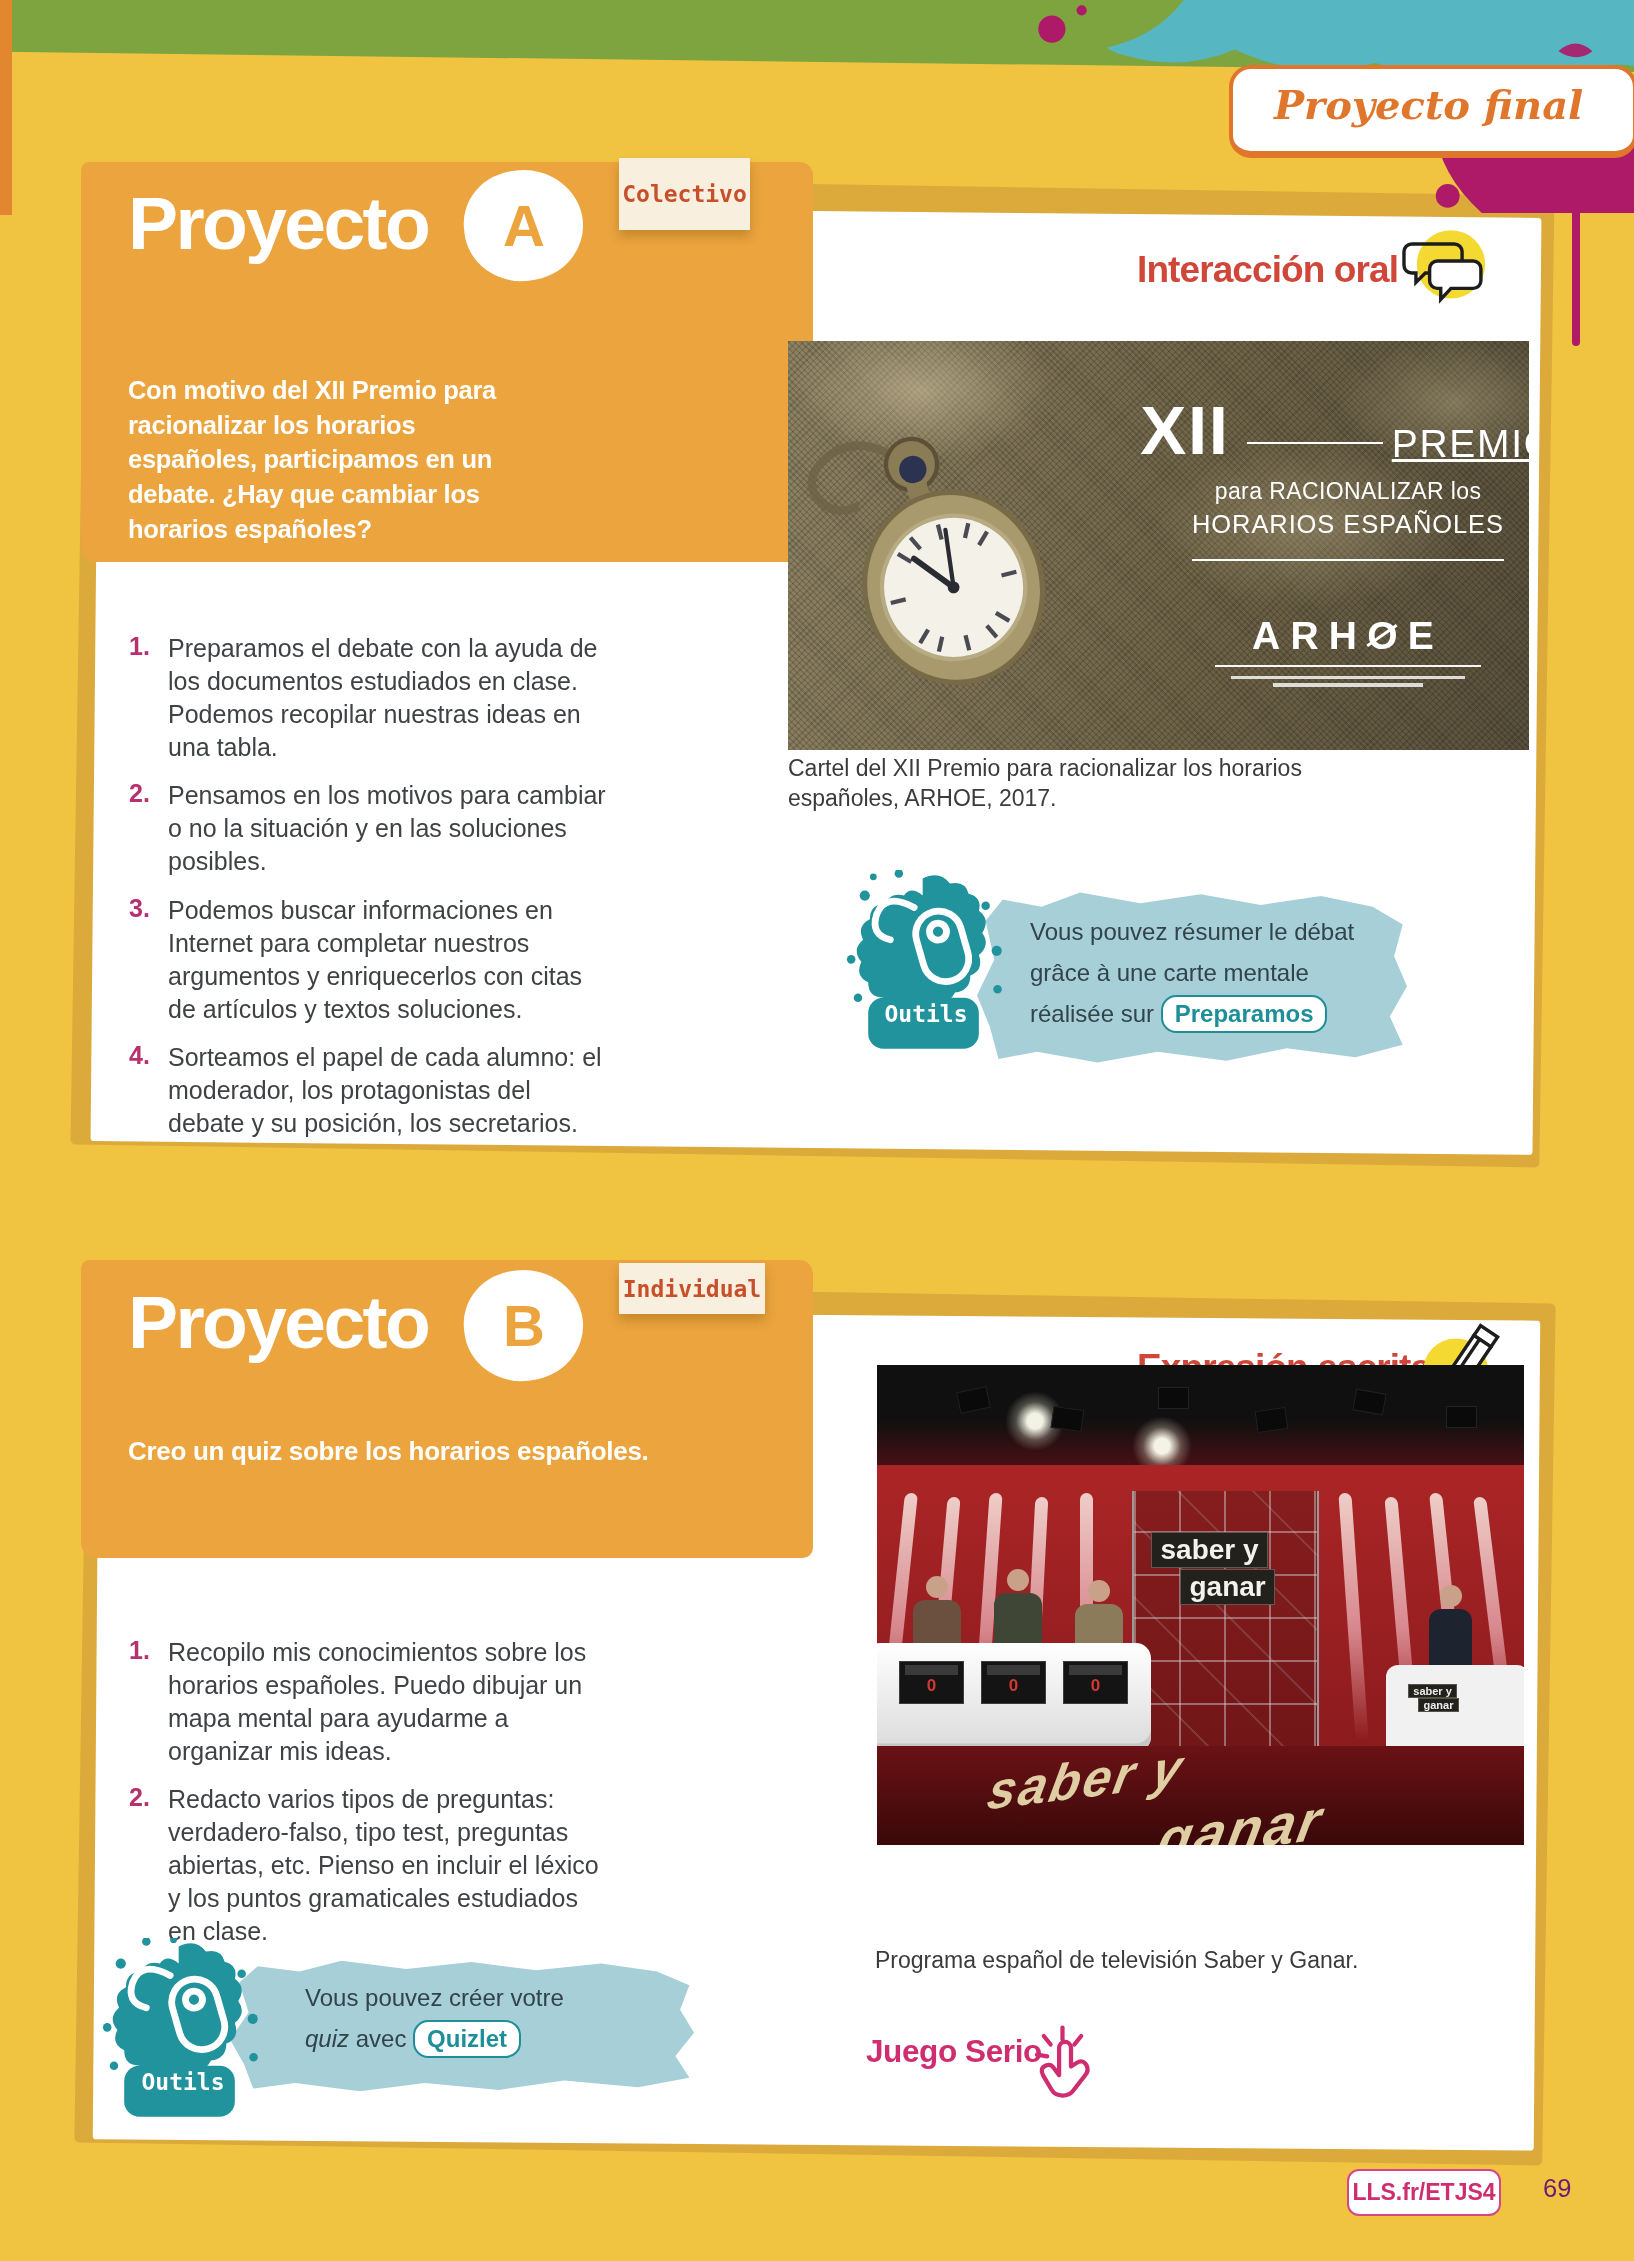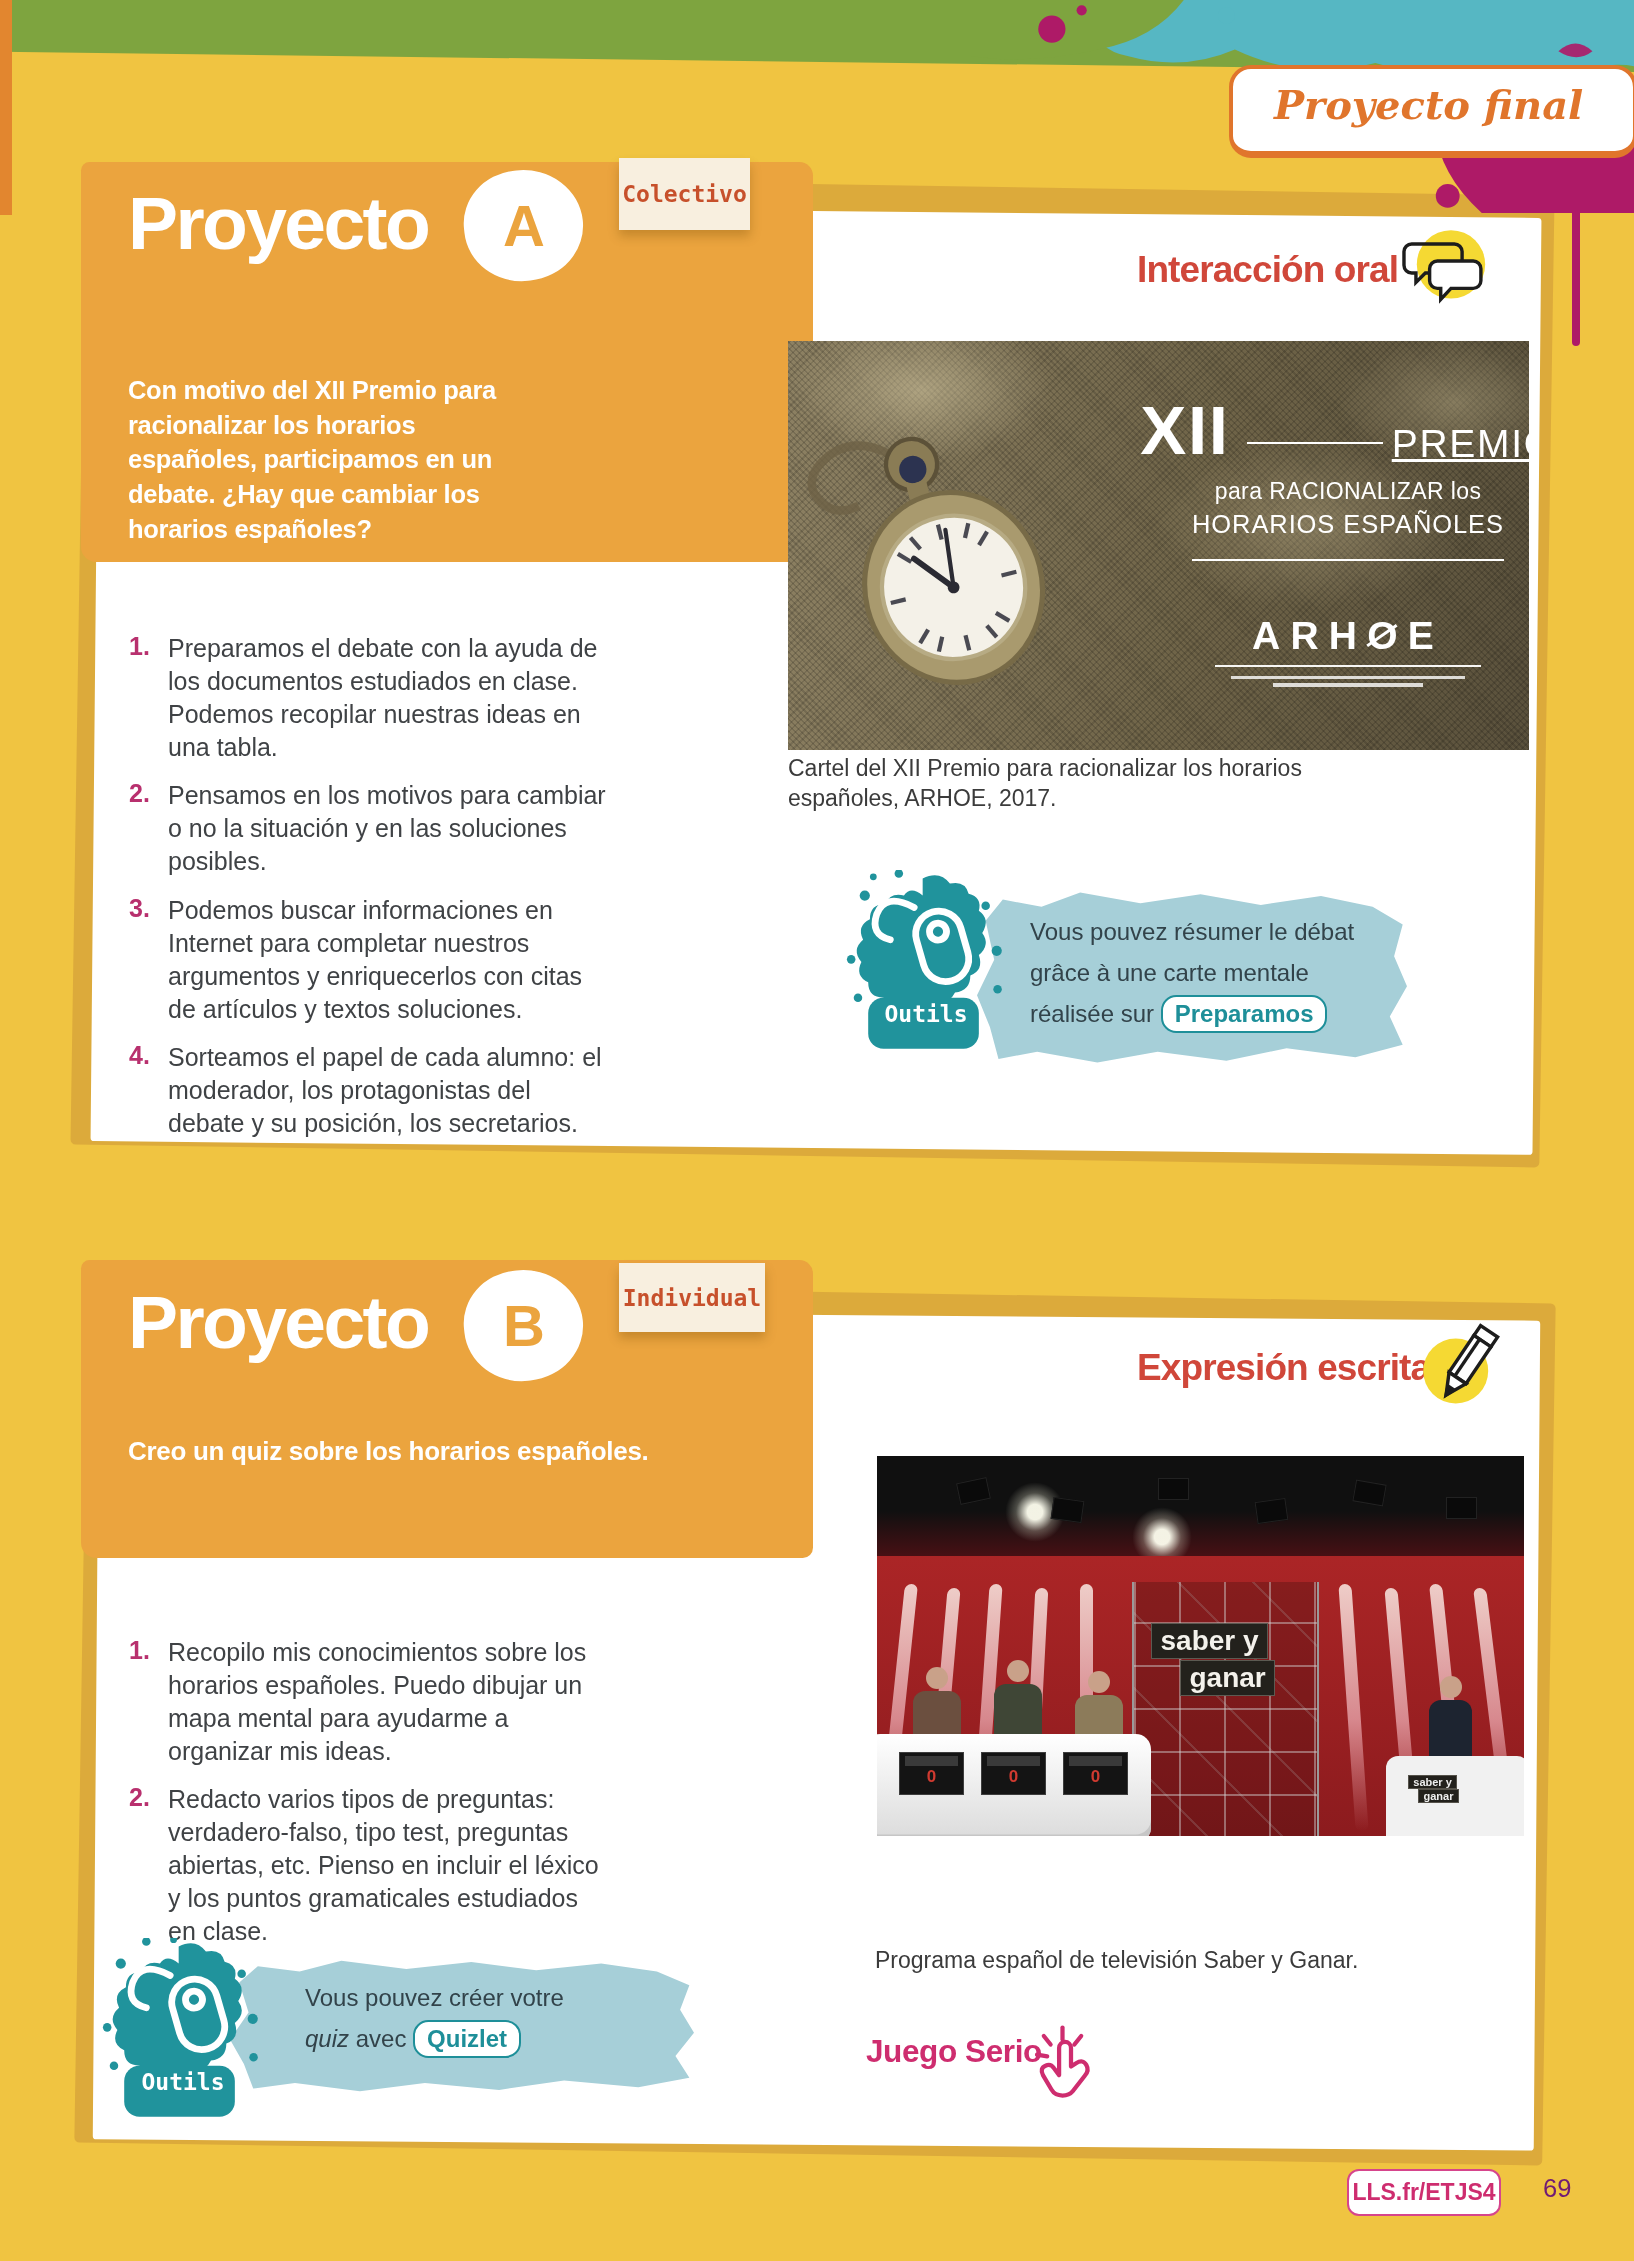--- a/index.html
+++ b/index.html
@@ -84,21 +84,21 @@
                        97% 38%,100% 55%,96% 72%,99% 88%,88% 95%,72% 90%,58% 97%,42% 92%,28% 98%,
                        14% 92%,5% 96%,3% 78%,0% 60%,4% 40%);}
   .stroke .txt{color:#32434a;font-size:24px;line-height:41px;}
   .pill{display:inline-block;border:2.6px solid #1e8f99;border-radius:15.3px;background:#fff;color:#1e8f99;
         font-weight:bold;padding:0 12px;line-height:34px;}
   .outils-label{position:absolute;z-index:6;color:#fff;font-family:"DejaVu Sans Mono",monospace;
         font-weight:bold;font-size:23px;text-align:center;}
   .splash-tool{position:absolute;z-index:5;}
 
   
-  .tv{position:absolute;left:877px;top:1456px;width:647px;height:380px;overflow:hidden;z-index:4;background:#8c1b1e;}
+  .tv{position:absolute;left:877px;top:1365px;width:647px;height:480px;overflow:hidden;z-index:4;background:#8c1b1e;}
   .tv-ceiling{position:absolute;left:0;top:0;width:100%;height:100px;
       background:linear-gradient(180deg,#101010 55%,#471014);}
   .fixture{position:absolute;width:29px;height:20.4px;background:#0a0a0a;border:1.7px solid #222;}
   .glow{position:absolute;width:60px;height:60px;border-radius:50%;
       background:radial-gradient(circle,rgba(255,255,240,.95) 0 18%,rgba(255,255,230,.25) 45%,transparent 70%);}
   .tv-wall{position:absolute;left:0;top:100px;width:100%;height:281px;
       background:linear-gradient(180deg,#ab2526,#8c1b1e);}
   .lstrip{position:absolute;width:12.8px;border-radius:6.8px;
       background:linear-gradient(180deg,#f6e0da,#de9399 55%,rgba(140,27,30,0));opacity:.9;}
   .grid-panel{position:absolute;left:255px;top:126px;width:183px;height:257px;
@@ -282,21 +282,21 @@
   </div>
 
   <div class="card-shadow shadow-b"></div>
   <div class="card card-b"></div>
   <div class="oblock oblock-b"></div>
 
   <div class="ptitle" style="left:128px;top:1279px;">Proyecto</div>
   <div class="letter-blob" style="left:464px;top:1270px;">
     <b>B</b>
   </div>
-  <div class="mode-badge" style="left:619px;top:1263px;width:146px;height:69px;">
+  <div class="mode-badge" style="left:619px;top:1263px;width:146px;height:51px;">
     <span>Individual</span>
   </div>
   <div class="intro" style="left:128px;top:1434px;width:681px;font-size:26px;">Creo un quiz sobre los horarios españoles.</div>
 
   <div class="skill" style="left:1137px;top:1347px;">Expresión escrita</div>
   <svg class="skill-icon" style="left:1413px;top:1318px;" width="94" height="94" viewBox="0 0 110 110">
     <circle cx="50" cy="62" r="38" fill="#f5d933"></circle>
     <g transform="rotate(34 60 55)" fill="#fff" stroke="#1d1d1d" stroke-width="4">
       <rect x="50" y="6" width="24" height="14"></rect>
       <rect x="50" y="20" width="24" height="52"></rect>

